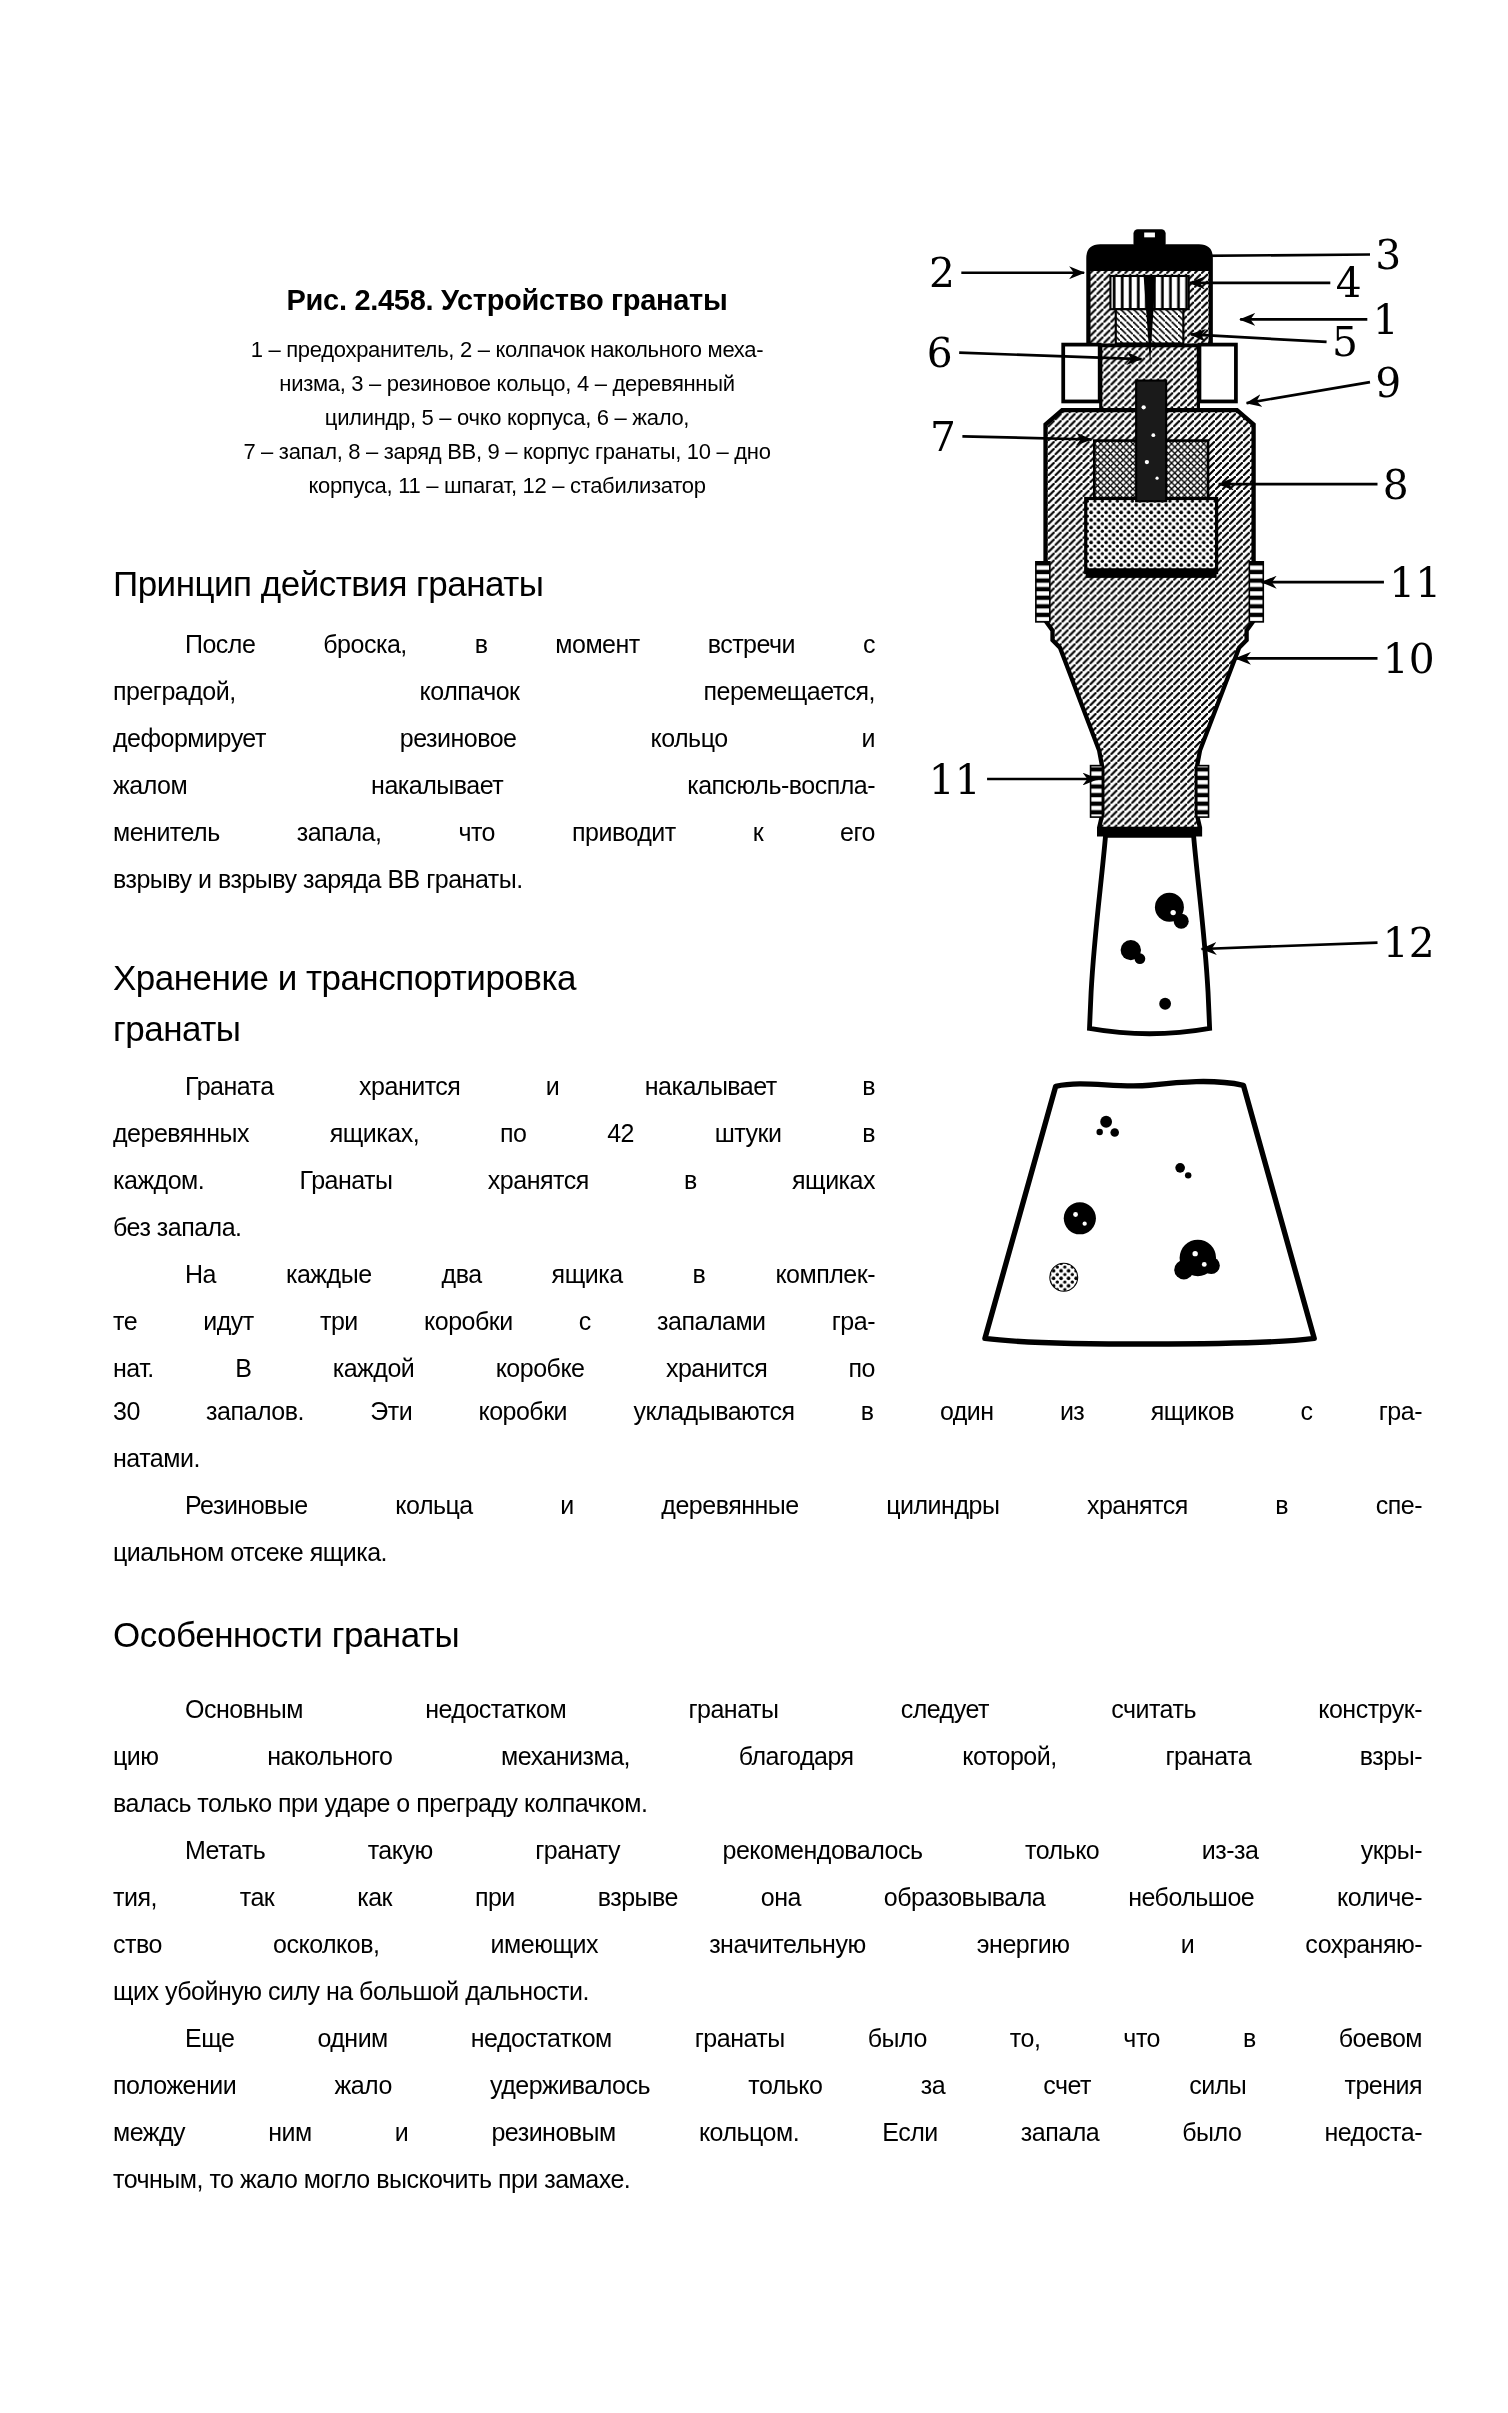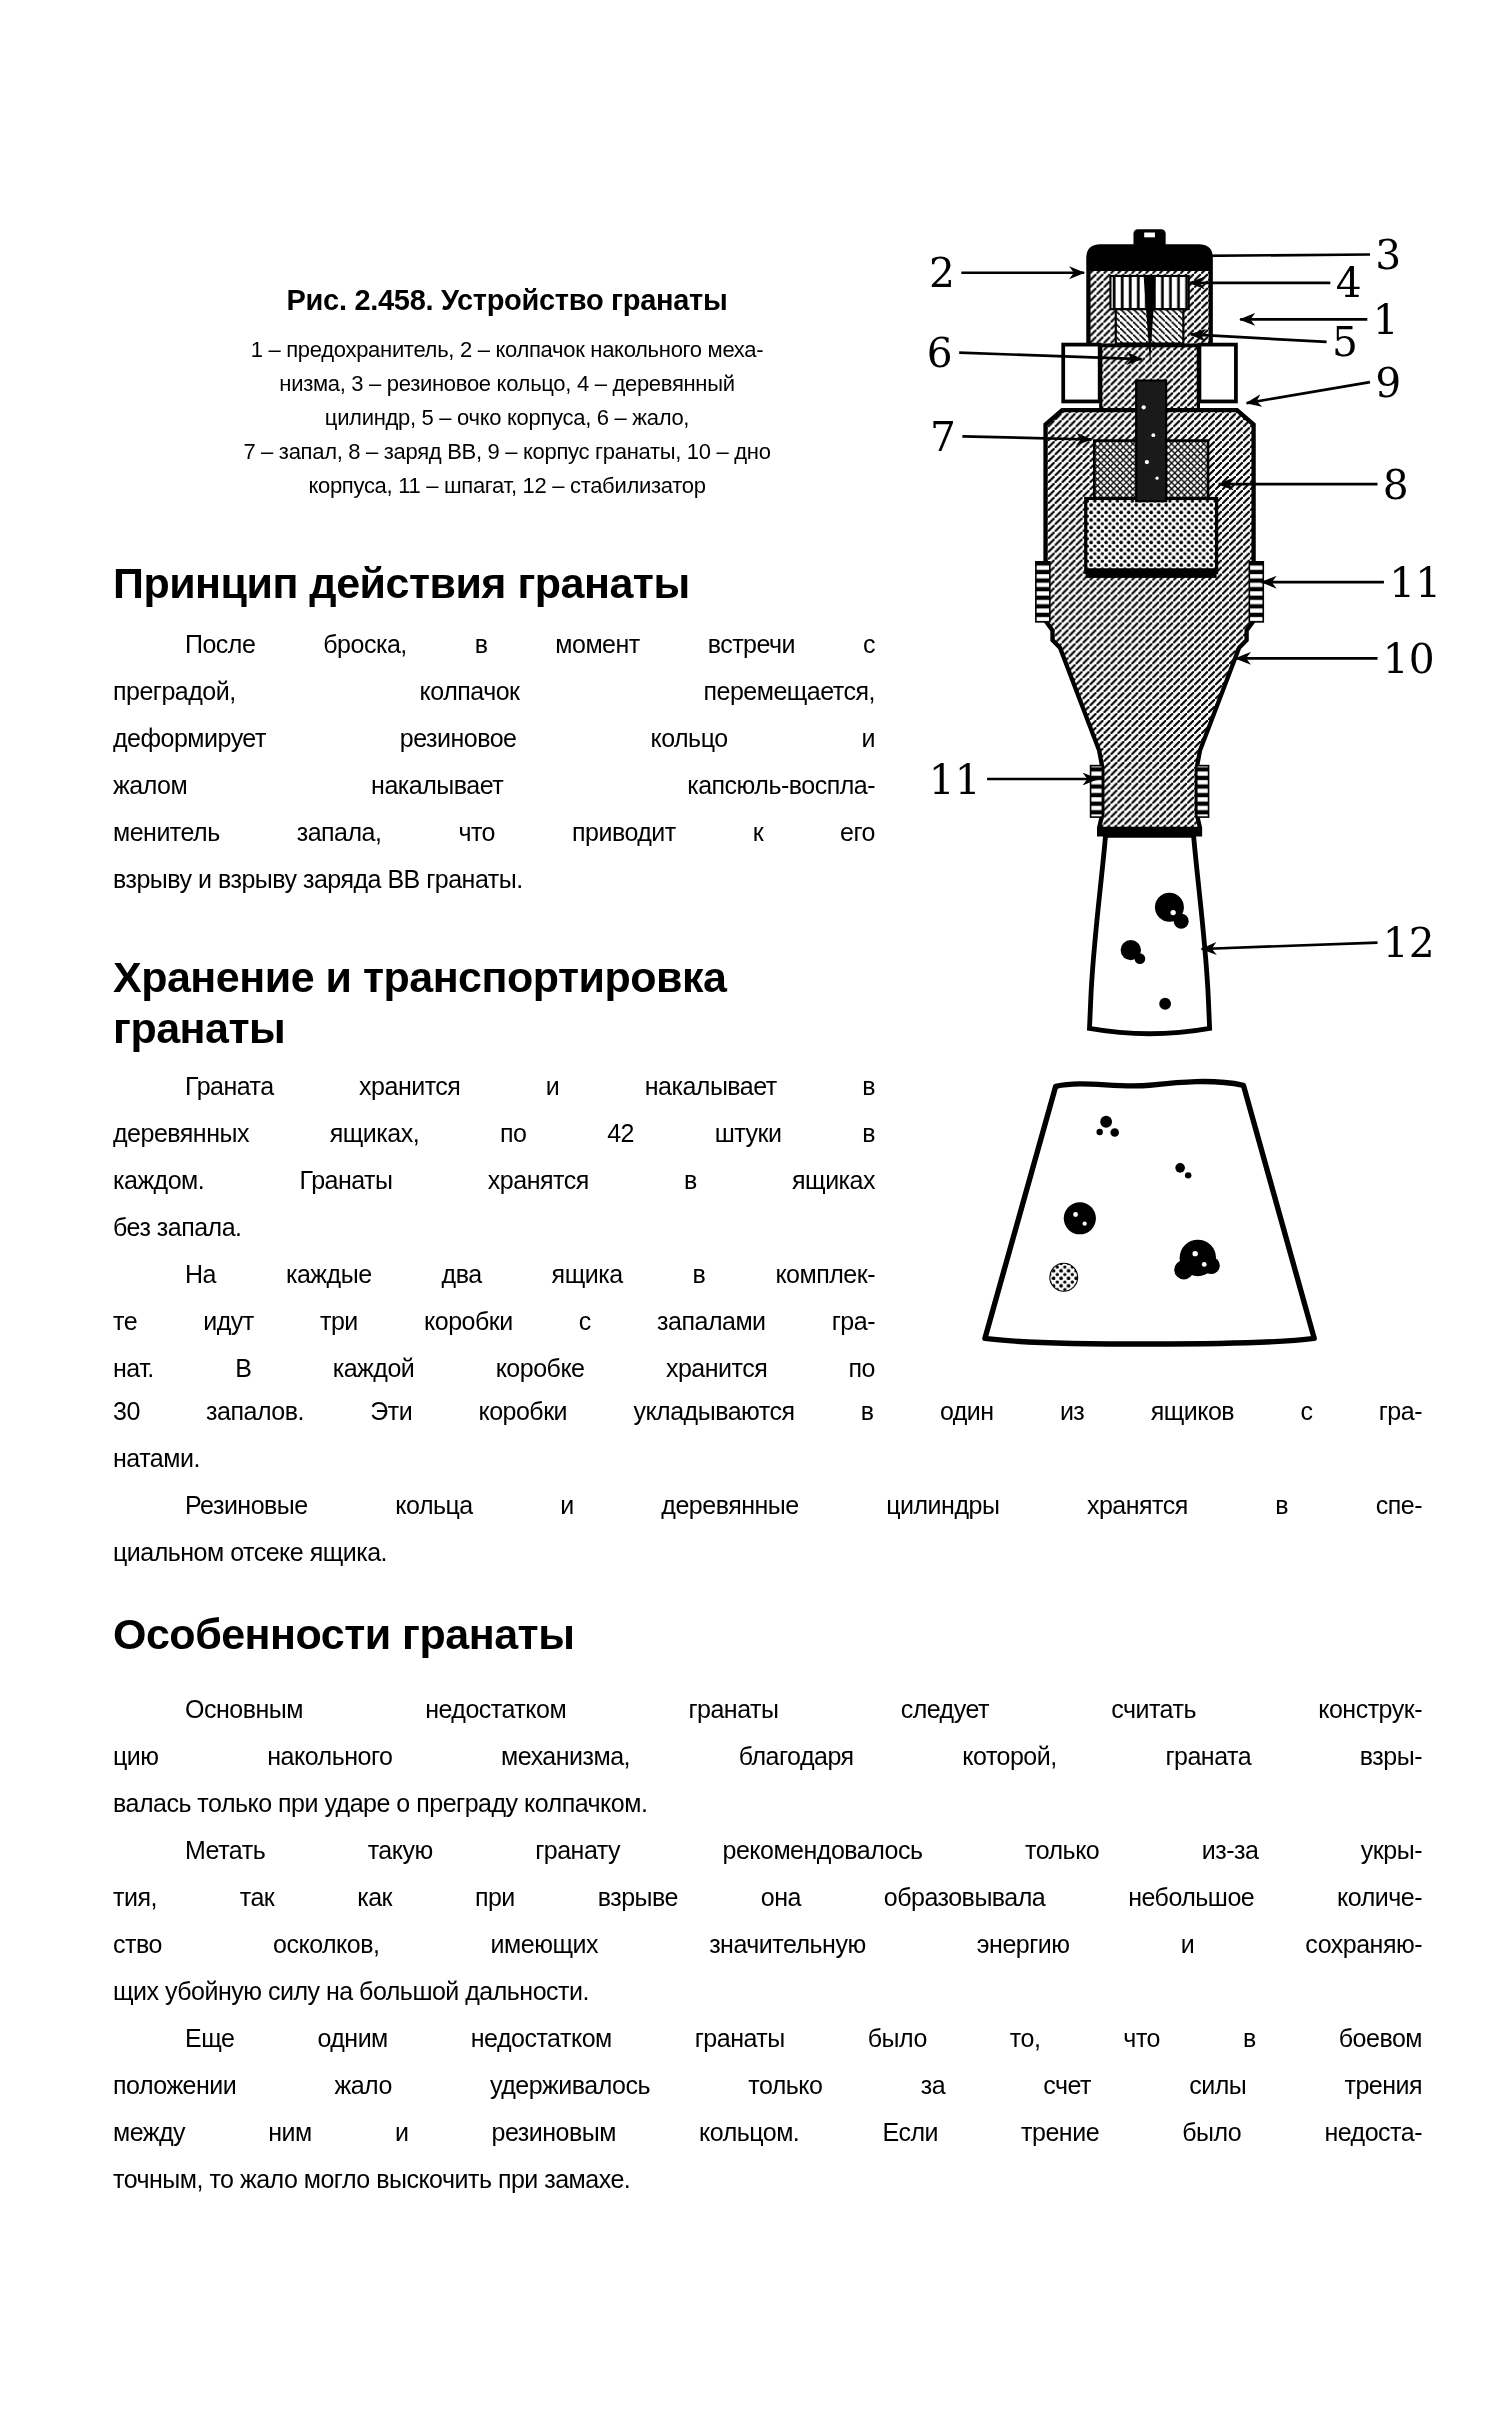--- a/index.html
+++ b/index.html
@@ -7,21 +7,21 @@
         font-family:"Liberation Sans",sans-serif;color:#000;overflow:hidden}
   .blk{position:absolute}
   .ln{font-size:25px;line-height:47px;letter-spacing:-0.5px}
   .lh88{line-height:47px}
   .j{text-align:justify;text-align-last:justify}
   .e{text-align-last:left}
   .i{text-indent:72px}
   .c{text-align:left;text-align-last:center}
   .cap-title{font-size:29px;font-weight:bold;letter-spacing:-0.3px}
   .cap-ln{font-size:22px;line-height:34px;letter-spacing:-0.3px}
-  .hd{font-size:43px;font-weight:bold;letter-spacing:-0.5px;line-height:51px}
+  .hd{font-size:35px;font-weight:normal;letter-spacing:-0.5px;line-height:51px}
   svg text.co{font-family:"DejaVu Serif","Liberation Serif",serif;font-size:76px;fill:#000}
 </style>
 </head>
 <body>
 
 <div class="page">
 
   <div class="blk cap-title c" style="left:113px;top:284px;width:788px">Рис. 2.458. Устройство гранаты</div>
   <div class="blk" style="left:113px;top:333px;width:788px">
     <div class="cap-ln c">1 – предохранитель, 2 – колпачок накольного меха-</div>
@@ -65,21 +65,21 @@
   <div class="blk" style="left:113px;top:1686px;width:1309px">
     <div class="ln lh88 j i">Основным недостатком гранаты следует считать конструк-</div>
     <div class="ln lh88 j">цию накольного механизма, благодаря которой, граната взры-</div>
     <div class="ln lh88 j e">валась только при ударе о преграду колпачком.</div>
     <div class="ln lh88 j i">Метать такую гранату рекомендовалось только из-за укры-</div>
     <div class="ln lh88 j">тия, так как при взрыве она образовывала небольшое количе-</div>
     <div class="ln lh88 j">ство осколков, имеющих значительную энергию и сохраняю-</div>
     <div class="ln lh88 j e">щих убойную силу на большой дальности.</div>
     <div class="ln lh88 j i">Еще одним недостатком гранаты было то, что в боевом</div>
     <div class="ln lh88 j">положении жало удерживалось только за счет силы трения</div>
-    <div class="ln lh88 j">между ним и резиновым кольцом. Если трение было недоста-</div>
+    <div class="ln lh88 j">между ним и резиновым кольцом. Если запала было недоста-</div>
     <div class="ln lh88 j e">точным, то жало могло выскочить при замахе.</div>
   </div>
 
   <svg class="blk" style="left:901px;top:225px" width="569" height="1137" viewBox="0 0 1060 2120">
     <defs>
       <pattern id="hA" width="13" height="13" patternUnits="userSpaceOnUse">
         <rect width="13" height="13" fill="#fff"></rect>
         <path d="M0,13 L13,0" stroke="#000" stroke-width="4"></path>
       </pattern>
       <pattern id="hWood" width="12" height="12" patternUnits="userSpaceOnUse">

